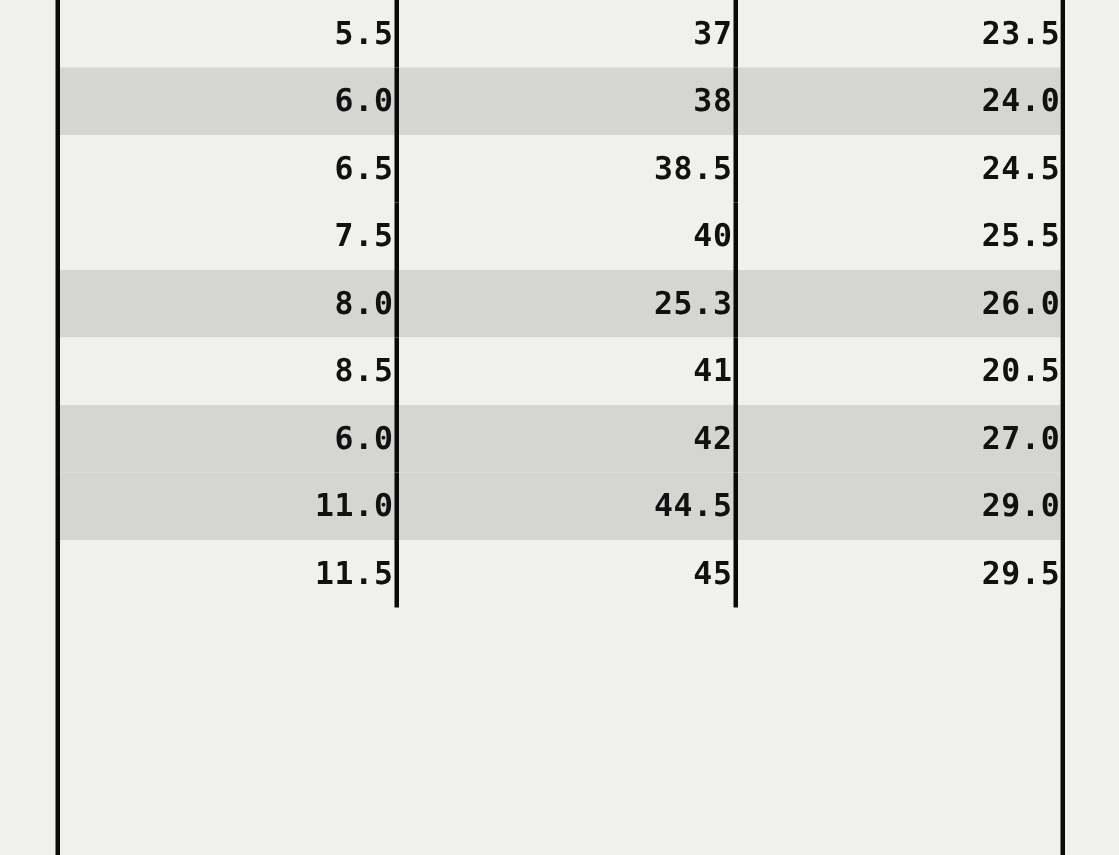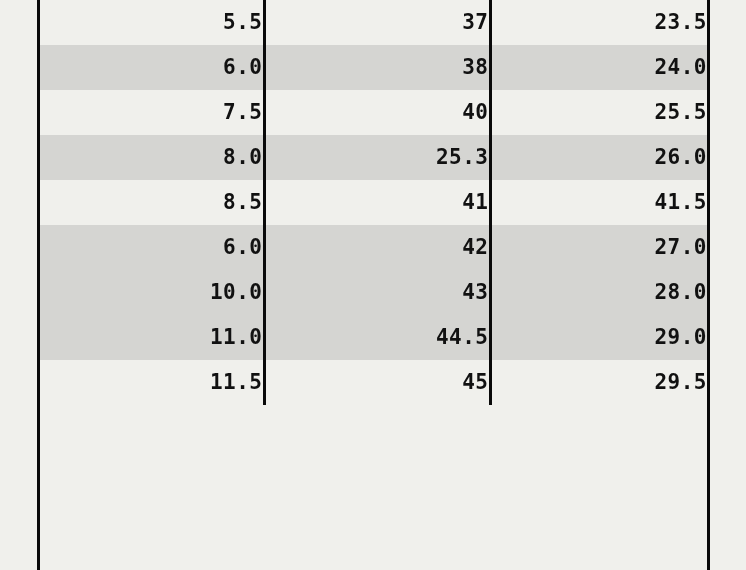--- a/index.html
+++ b/index.html
@@ -85,43 +85,43 @@
             <td class="col-us">5.5</td>
             <td class="col-eu">37</td>
             <td class="col-cm">23.5</td>
           </tr>
           <tr class="row-odd">
             <td class="col-us">6.0</td>
             <td class="col-eu">38</td>
             <td class="col-cm">24.0</td>
           </tr>
           <tr class="row-even">
+            <td class="col-us">6.5</td>
+            <td class="col-eu">38.5</td>
+            <td class="col-cm">24.5</td>
+          </tr>
+          <tr class="row-even">
             <td class="col-us">7.5</td>
             <td class="col-eu">40</td>
             <td class="col-cm">25.5</td>
           </tr>
           <tr class="row-odd">
             <td class="col-us">8.0</td>
             <td class="col-eu">25.3</td>
             <td class="col-cm">26.0</td>
           </tr>
           <tr class="row-even">
             <td class="col-us">8.5</td>
             <td class="col-eu">41</td>
-            <td class="col-cm">41.5</td>
+            <td class="col-cm">20.5</td>
           </tr>
           <tr class="row-odd">
             <td class="col-us">6.0</td>
             <td class="col-eu">42</td>
             <td class="col-cm">27.0</td>
-          </tr>
-          <tr class="row-odd">
-            <td class="col-us">10.0</td>
-            <td class="col-eu">43</td>
-            <td class="col-cm">28.0</td>
           </tr>
           <tr class="row-odd">
             <td class="col-us">11.0</td>
             <td class="col-eu">44.5</td>
             <td class="col-cm">29.0</td>
           </tr>
           <tr class="row-even">
             <td class="col-us">11.5</td>
             <td class="col-eu">45</td>
             <td class="col-cm">29.5</td>

